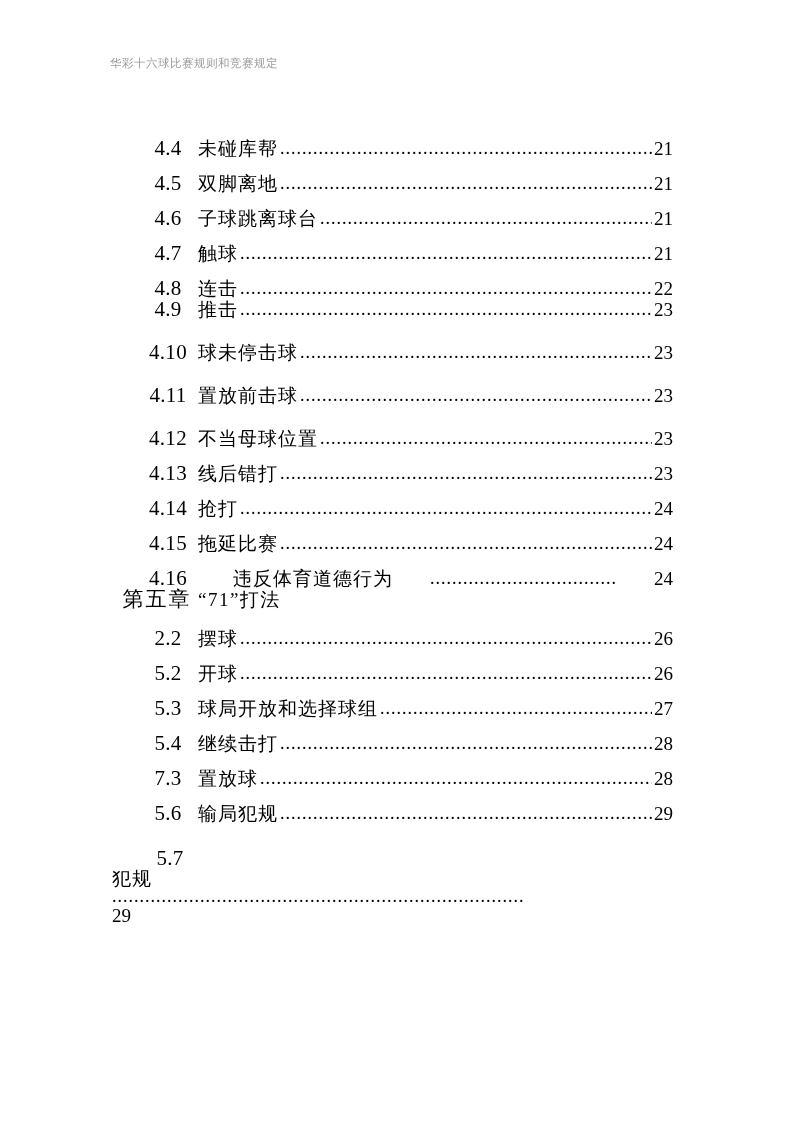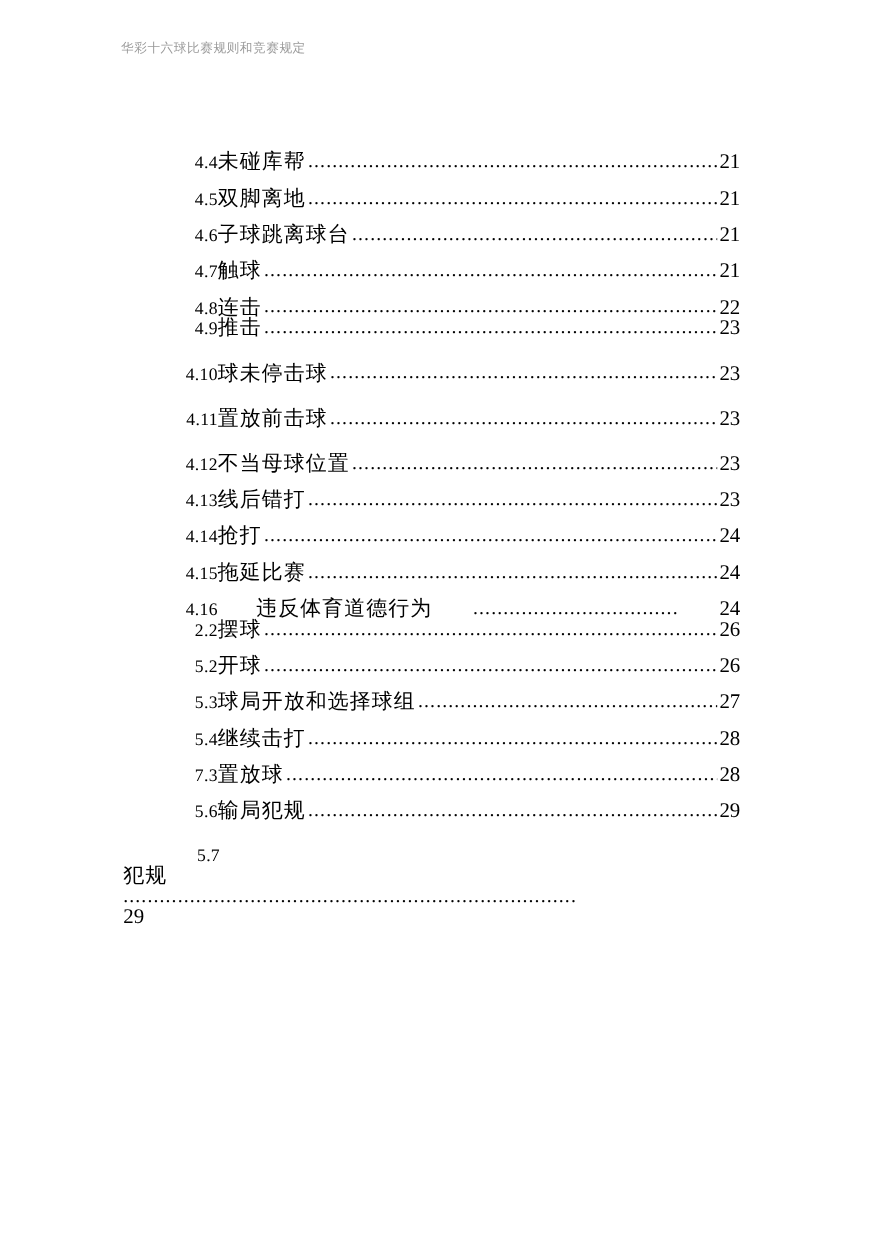--- a/index.html
+++ b/index.html
@@ -16,21 +16,21 @@
     overflow: hidden;
   }
   .page {
     position: relative;
     width: 794px;
     height: 1123px;
     box-sizing: border-box;
   }
   .header {
     position: absolute;
-    top: 36px;
+    top: 56px;
     left: 110px;
     font-size: 11.5px;
     color: #9a9a9a;
     letter-spacing: 0.5px;
     font-family: "DejaVu Serif", "Liberation Serif", serif;
     white-space: nowrap;
   }
   .toc {
     position: absolute;
     top: 138px;
@@ -41,22 +41,22 @@
     display: flex;
     align-items: baseline;
     width: 100%;
     font-size: 19px;
     line-height: 1.0;
     font-family: "Liberation Serif", "DejaVu Serif", serif;
   }
   .toc-row .num {
     flex: 0 0 auto;
     width: 88px;
-    text-align: right;
-    font-size: 16px;
+    text-align: center;
+    font-size: 21px;
     padding-left: 28px;
     box-sizing: border-box;
     letter-spacing: 0.3px;
   }
   .toc-row .title {
     flex: 0 0 auto;
     white-space: nowrap;
     letter-spacing: 1px;
   }
   .toc-row .dots {
@@ -164,20 +164,24 @@
         <span class="title">拖延比赛</span>
         <span class="dots">...........................................................................</span>
         <span class="page-no">24</span>
       </div>
       <div class="toc-row" style=" gap: 35px;">
         <span class="num">4.16</span>
         <span class="title">违反体育道德行为</span>
         <span class="dots">...........................................................................</span>
         <span class="page-no">24</span>
       </div>
+      <div class="toc-row chapter" style="margin-bottom: 18px;">
+        <span class="num">第五章</span>
+        <span class="title">“71”打法</span>
+      </div>
       <div class="toc-row" style="margin-bottom: 14px;">
         <span class="num">2.2</span>
         <span class="title">摆球</span>
         <span class="dots">...........................................................................</span>
         <span class="page-no">26</span>
       </div>
       <div class="toc-row" style="margin-bottom: 14px;">
         <span class="num">5.2</span>
         <span class="title">开球</span>
         <span class="dots">...........................................................................</span>

